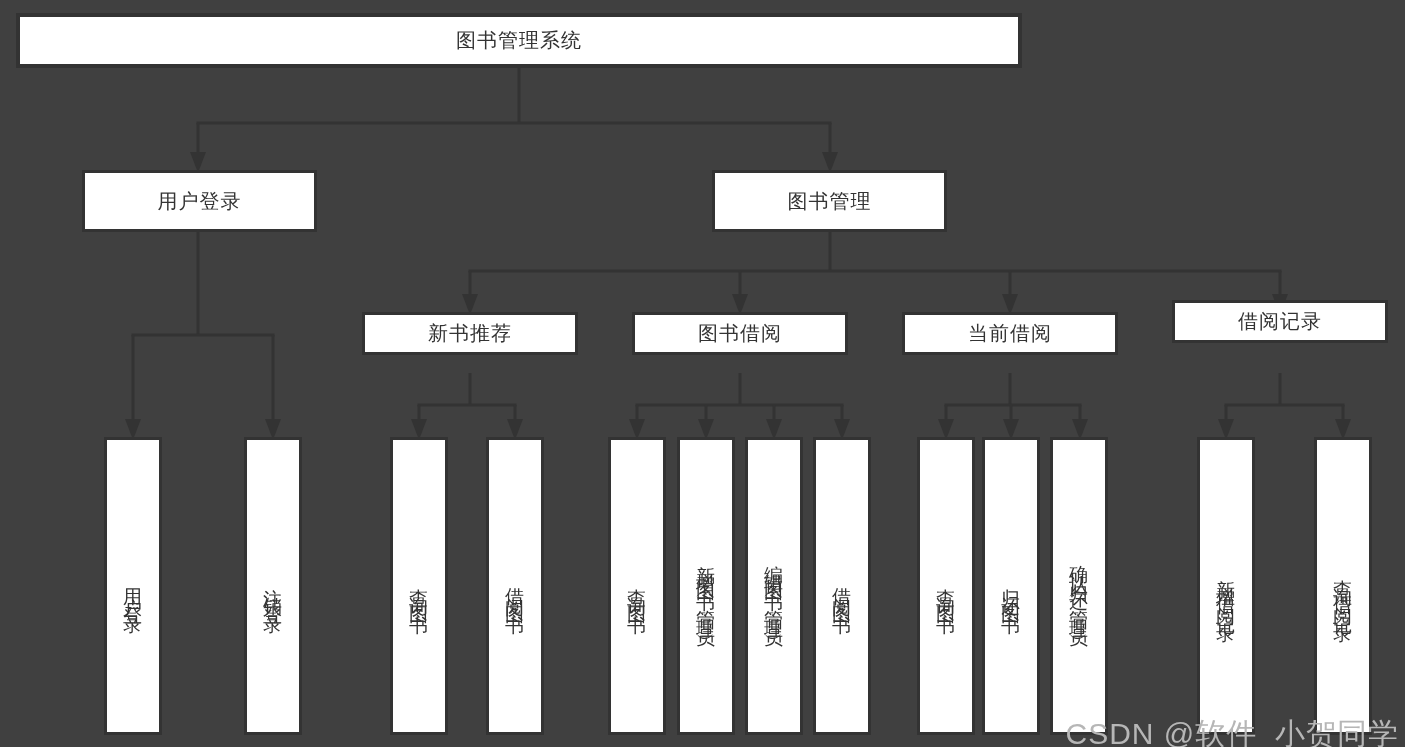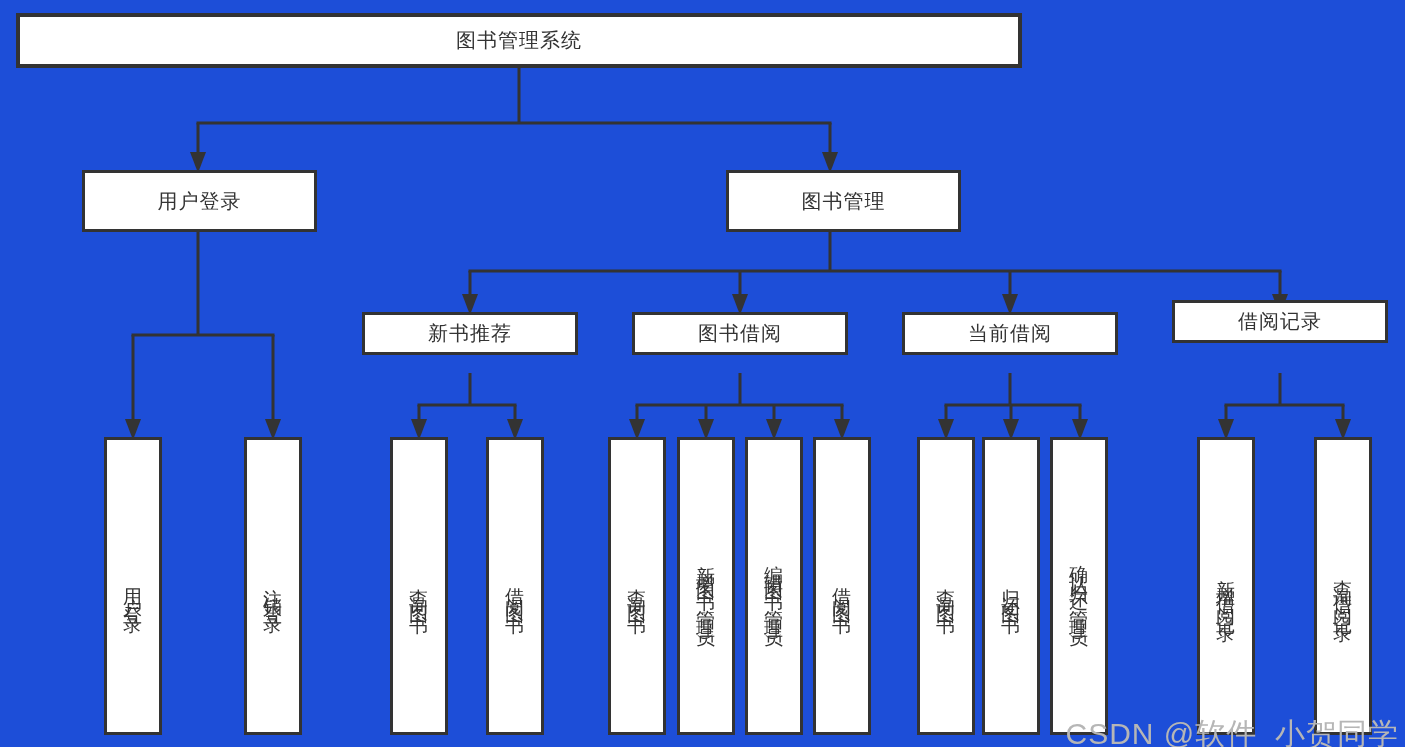--- a/index.html
+++ b/index.html
@@ -5,21 +5,21 @@
   * { margin: 0; padding: 0; box-sizing: border-box; }
   html, body {
     width: 1405px; height: 747px;
     background: #ffffff;
     font-family: "Liberation Sans", sans-serif;
     overflow: hidden;
   }
   #stage {
     position: relative;
     width: 1405px; height: 747px;
-    background: #1d4ed8;
+    background: #404040;
   }
   #connectors {
     position: absolute; left: 0; top: 0;
     width: 1405px; height: 747px;
     z-index: 1;
   }
   .node {
     position: absolute;
     border: 3px solid #333333;
     background: #ffffff;
@@ -41,21 +41,21 @@
     height: 298px;
     font-size: 19px;
     writing-mode: vertical-rl;
     text-orientation: mixed;
     letter-spacing: 9px;
     line-height: 1;
     text-indent: 9px; 
   }
   .b-root  { left: 16px;  top: 13px;  width: 1006px; height: 55px; border-width: 4px; }
   .b-l2-0  { left: 82px;  top: 170px; width: 235px;  height: 62px; }
-  .b-l2-1  { left: 712px; top: 170px; width: 235px;  height: 62px; margin-left: 14px; }
+  .b-l2-1  { left: 712px; top: 170px; width: 235px;  height: 62px; }
   .b-l3-0  { left: 362px; top: 312px; }
   .b-l3-1  { left: 632px; top: 312px; }
   .b-l3-2  { left: 902px; top: 312px; }
   .b-l3-3  { left: 1172px;top: 300px; }
   .lf-0  { left: 104px; }
   .lf-1  { left: 244px; }
   .lf-2  { left: 390px; }
   .lf-3  { left: 486px; }
   .lf-4  { left: 608px; }
   .lf-5  { left: 677px; }

